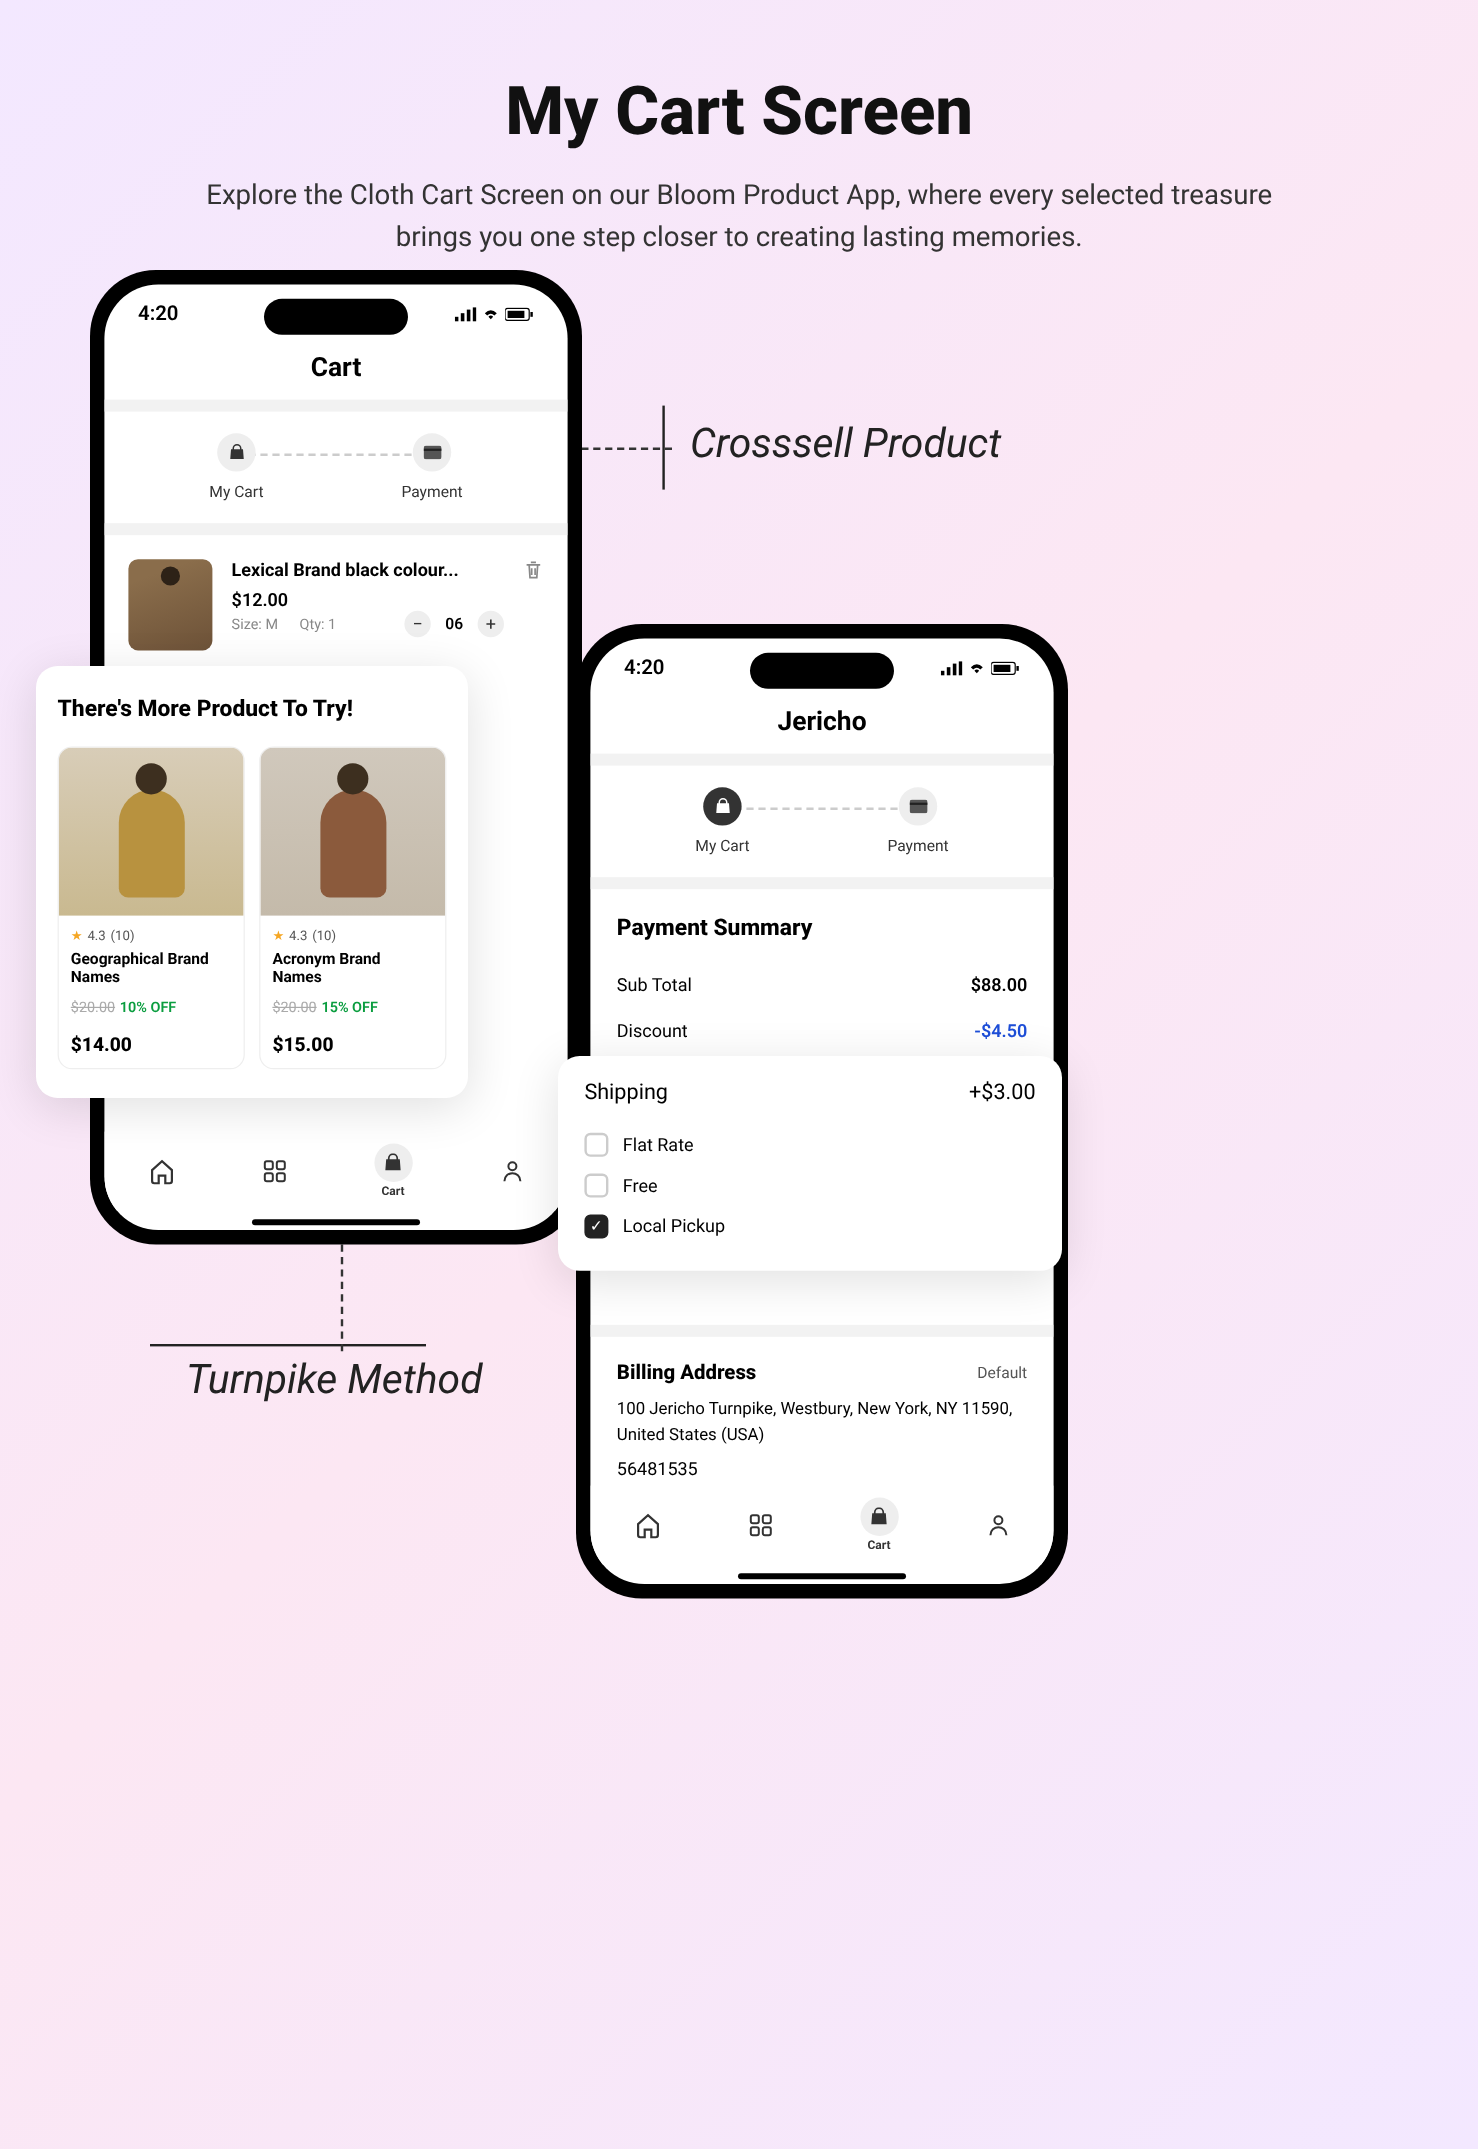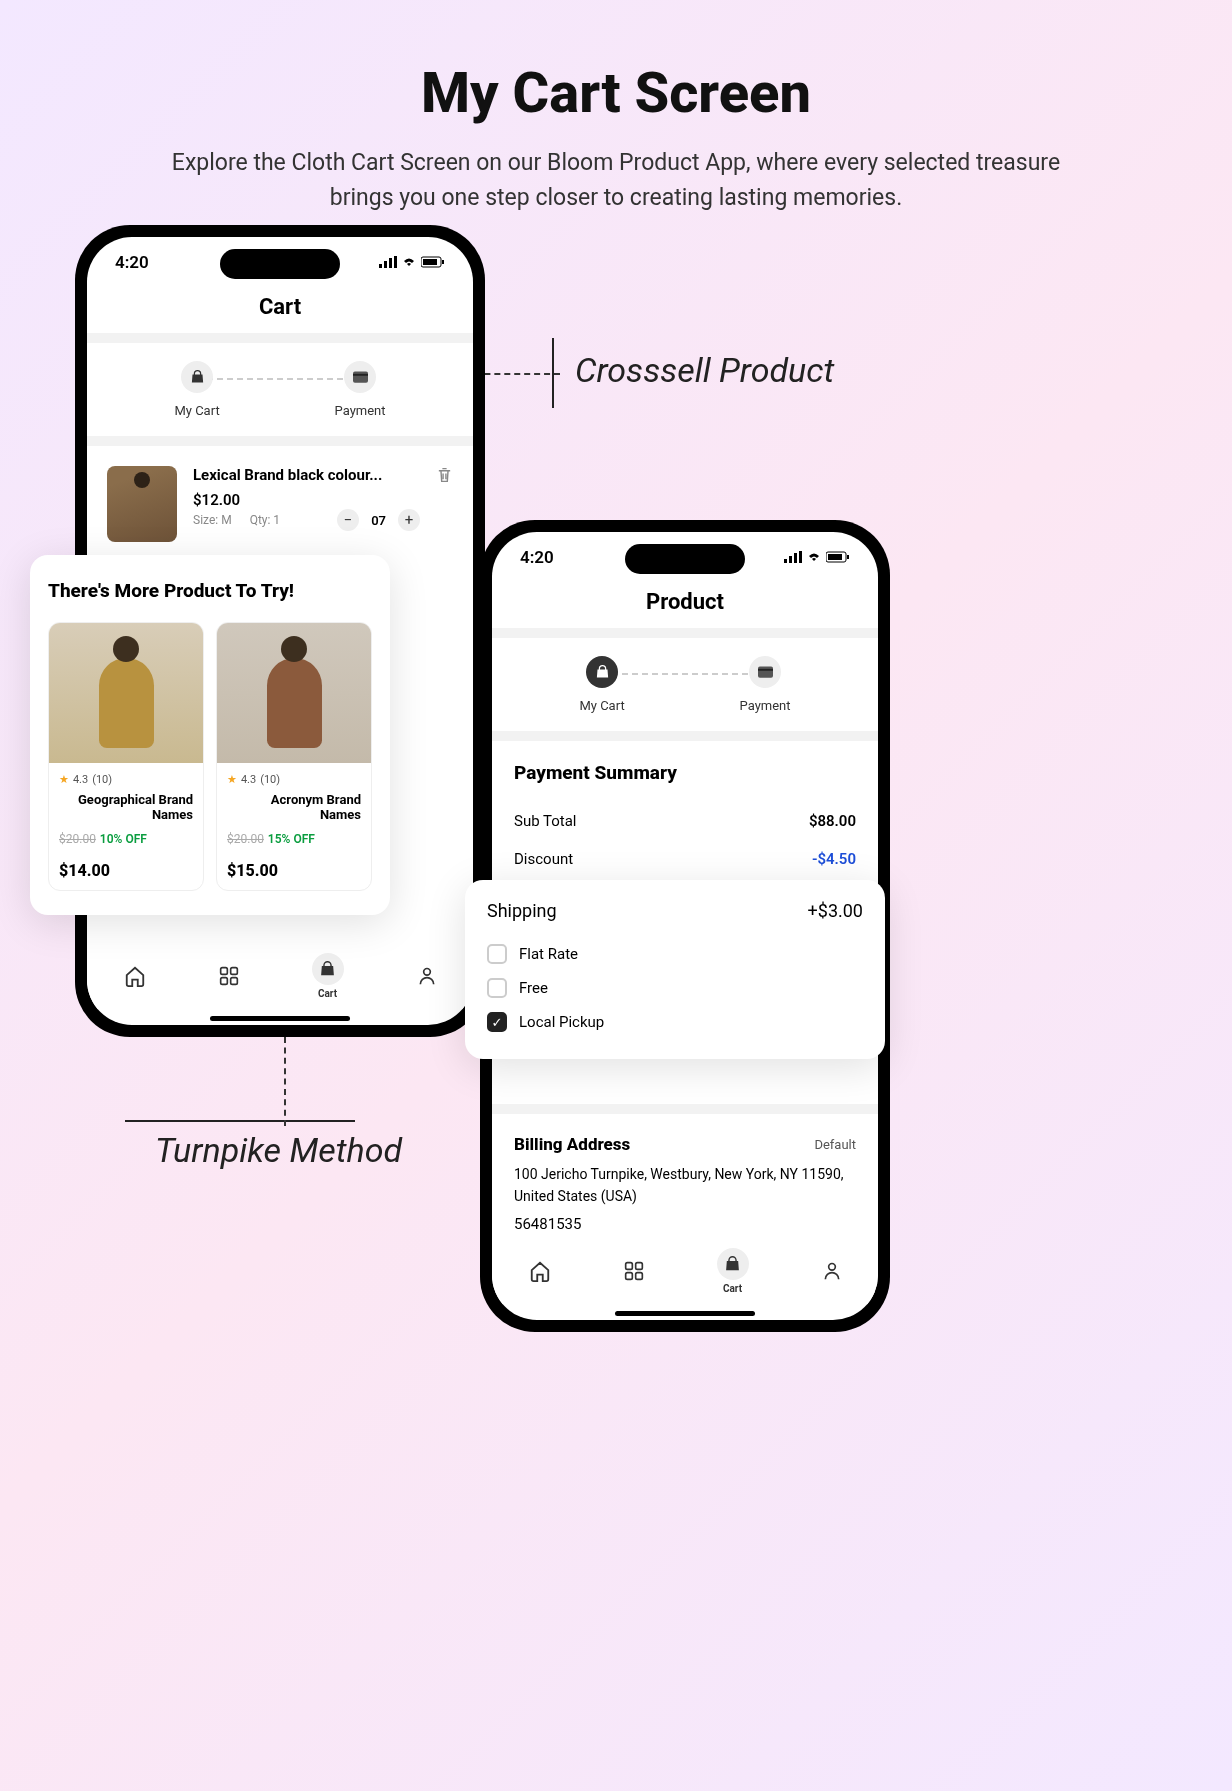--- a/index.html
+++ b/index.html
@@ -39,21 +39,21 @@
 .card-img { height:140px; background:#d0c4b0; position:relative; display:flex; align-items:center; justify-content:center; }
 .card-img.c1 { background:linear-gradient(180deg,#d8cdb8 0%,#c9b990 100%); }
 .card-img.c2 { background:linear-gradient(180deg,#d0c8bc 0%,#c4baaa 100%); }
 .figure { width:55px; height:90px; background:#b8923f; border-radius:28px 28px 8px 8px; position:relative; margin-top:20px; }
 .figure::before{content:"";position:absolute;top:-22px;left:50%;transform:translateX(-50%);width:26px;height:26px;background:#3d2f1f;border-radius:50%;}
 .figure2 { background:#8b5a3c; }
 .sale-badge { position:absolute; top:10px; left:10px; background:#222; color:#fff; font-size:10px; font-weight:700; padding:4px 10px; border-radius:10px; }
 .card-body { padding:10px; }
 .rating { display:flex; align-items:center; gap:4px; font-size:11px; color:#555; margin-bottom:6px; }
 .star { color:#f5a623; }
-.card-name { font-size:13px; font-weight:700; margin-bottom:6px;text-align:right; }
+.card-name { font-size:13px; font-weight:700; margin-bottom:6px; }
 .old-price { text-decoration:line-through; color:#aaa; font-size:12px; }
 .discount { color:#0a9d3f; font-weight:600; font-size:12px; }
 .new-price { font-size:16px; font-weight:800; margin-top:14px; }
 .bottom-nav { position:absolute; bottom:16px; left:0; right:0; display:flex; justify-content:space-around; align-items:center; padding:10px 0; background:#fff; }
 .nav-btn { display:flex; flex-direction:column; align-items:center; gap:3px; color:#333; }
 .nav-btn.active .nav-icon { background:#eee; width:32px; height:32px; border-radius:50%; display:flex; align-items:center; justify-content:center; }
 .nav-btn .lbl { font-size:10px; font-weight:700; }
 .home-ind { position:absolute; bottom:4px; left:50%; transform:translateX(-50%); width:140px; height:5px; background:#000; border-radius:4px; }
 .payment-summary { padding:20px 22px; }
 .ps-title { font-size:19px; font-weight:800; margin-bottom:18px; }
@@ -154,21 +154,21 @@
         <div class="item-details">
           <div class="item-name">Lexical Brand black colour...</div>
           <div class="item-price">$12.00</div>
           <div style="display:flex;justify-content:space-between;align-items:center;">
             <div class="item-meta">
               <span>Size: M</span>
               <span>Qty: 1</span>
             </div>
             <div class="qty-controls">
               <div class="qty-btn">−</div>
-              <span style="font-size:13px;font-weight:600;">07</span>
+              <span style="font-size:13px;font-weight:600;">06</span>
               <div class="qty-btn">+</div>
             </div>
           </div>
         </div>
         <div class="trash"><svg width="17" height="18" viewBox="0 0 24 24">
               <path fill="none" stroke="#888" stroke-width="2" d="M4 6h16M9 3h6M7 6l1 15h8l1-15M10 10v8M14 10v8"></path>
             </svg></div>
       </div>
 
       <div class="bottom-nav">
@@ -256,21 +256,21 @@
           <svg width="16" height="12" viewBox="0 0 16 12">
               <path d="M8 10 L6 8 Q8 6 10 8 Z M3 5 Q8 0 13 5 L11 7 Q8 4 5 7 Z" fill="#000"></path>
             </svg>
           <svg width="24" height="12" viewBox="0 0 24 12">
               <rect x="0" y="1" width="20" height="10" rx="2" fill="none" stroke="#000" stroke-width="1"></rect>
               <rect x="2" y="3" width="14" height="6" fill="#000"></rect>
               <rect x="21" y="4" width="2" height="4" fill="#000"></rect>
             </svg>
         </span>
       </div>
-      <div class="screen-title">Product</div>
+      <div class="screen-title">Jericho</div>
       <div class="section-gap"></div>
       <div class="stepper">
         <div class="step-line"></div>
         <div class="step">
           <div class="step-circle dark">
               <svg width="15" height="15" viewBox="0 0 24 24">
                 <path fill="#fff" d="M6 7V6a6 6 0 0112 0v1h2l1 13H3L4 7h2zm2 0h8V6a4 4 0 00-8 0v1z"></path>
               </svg>
             </div>
           <span class="step-label">My Cart</span>

